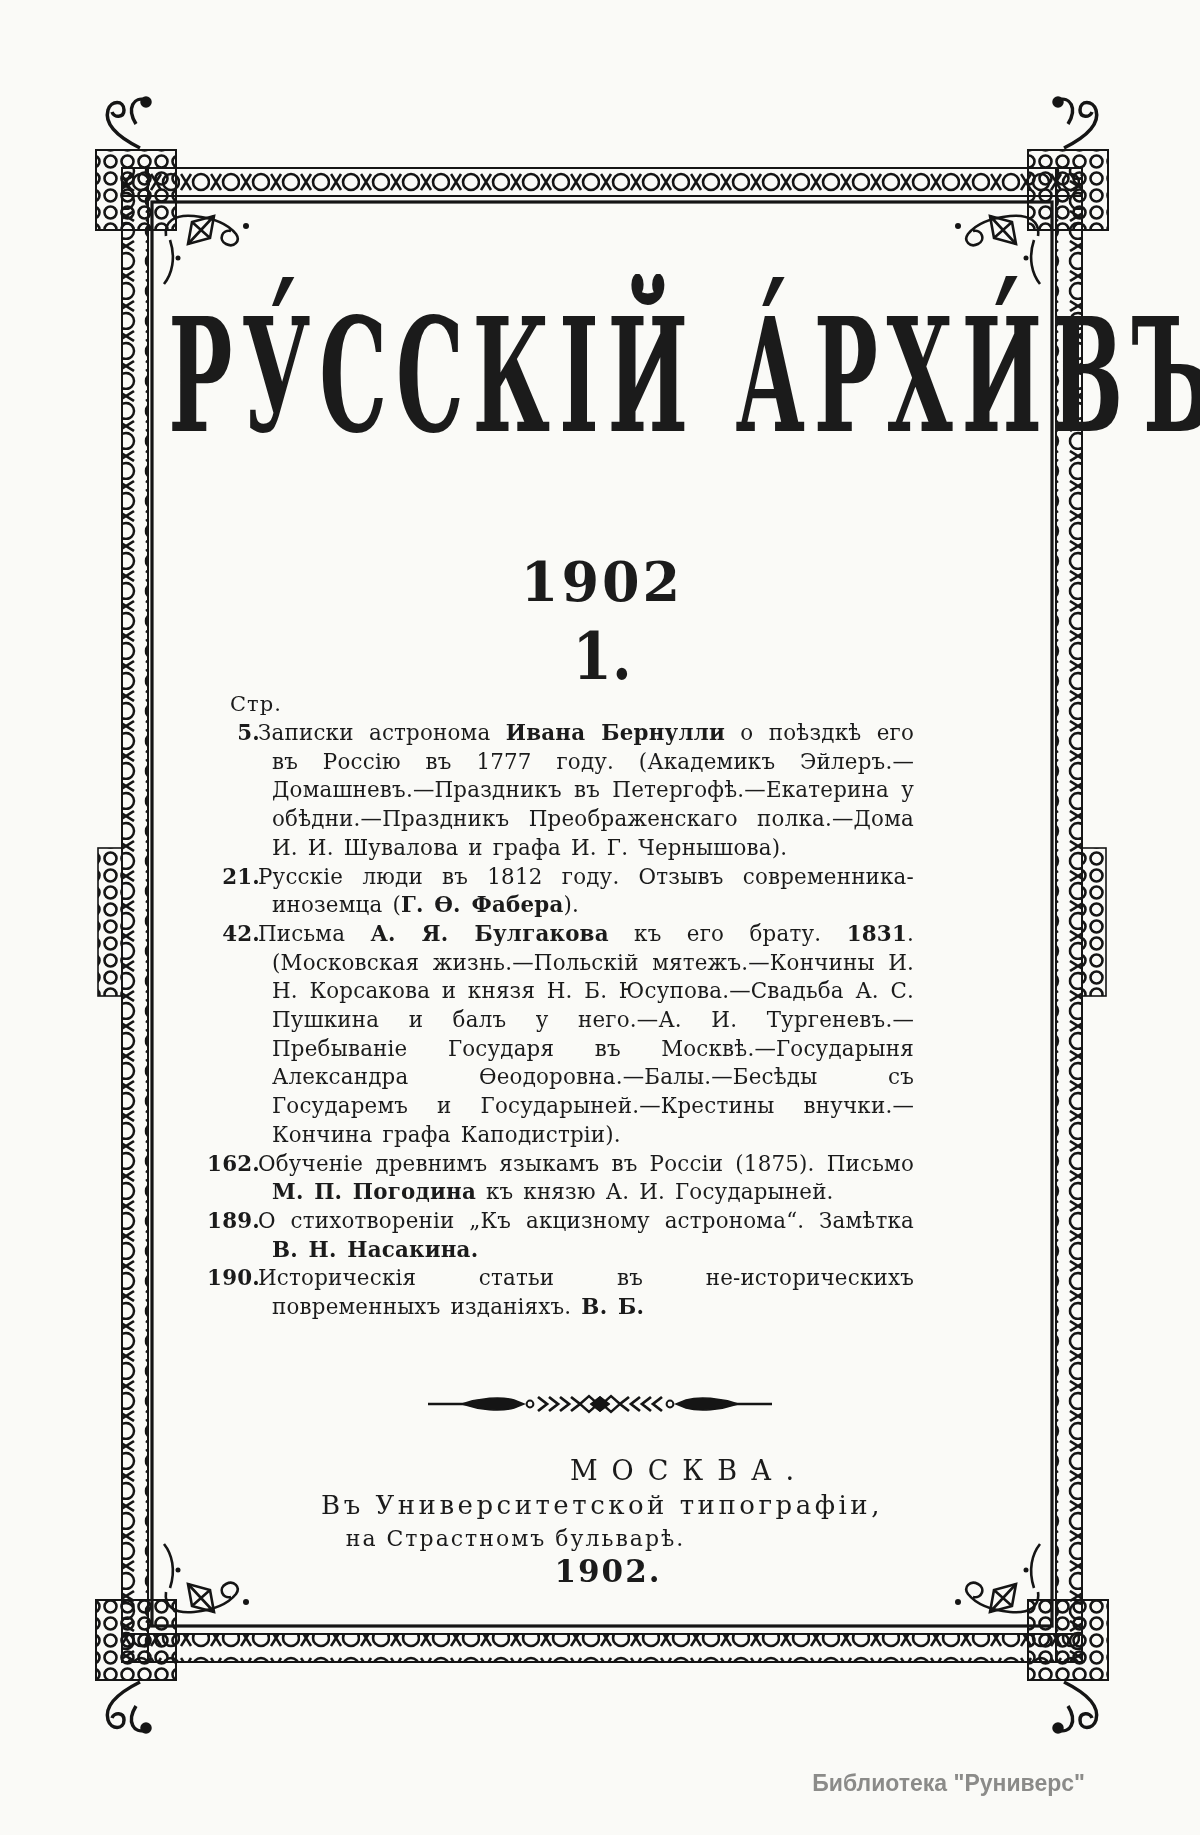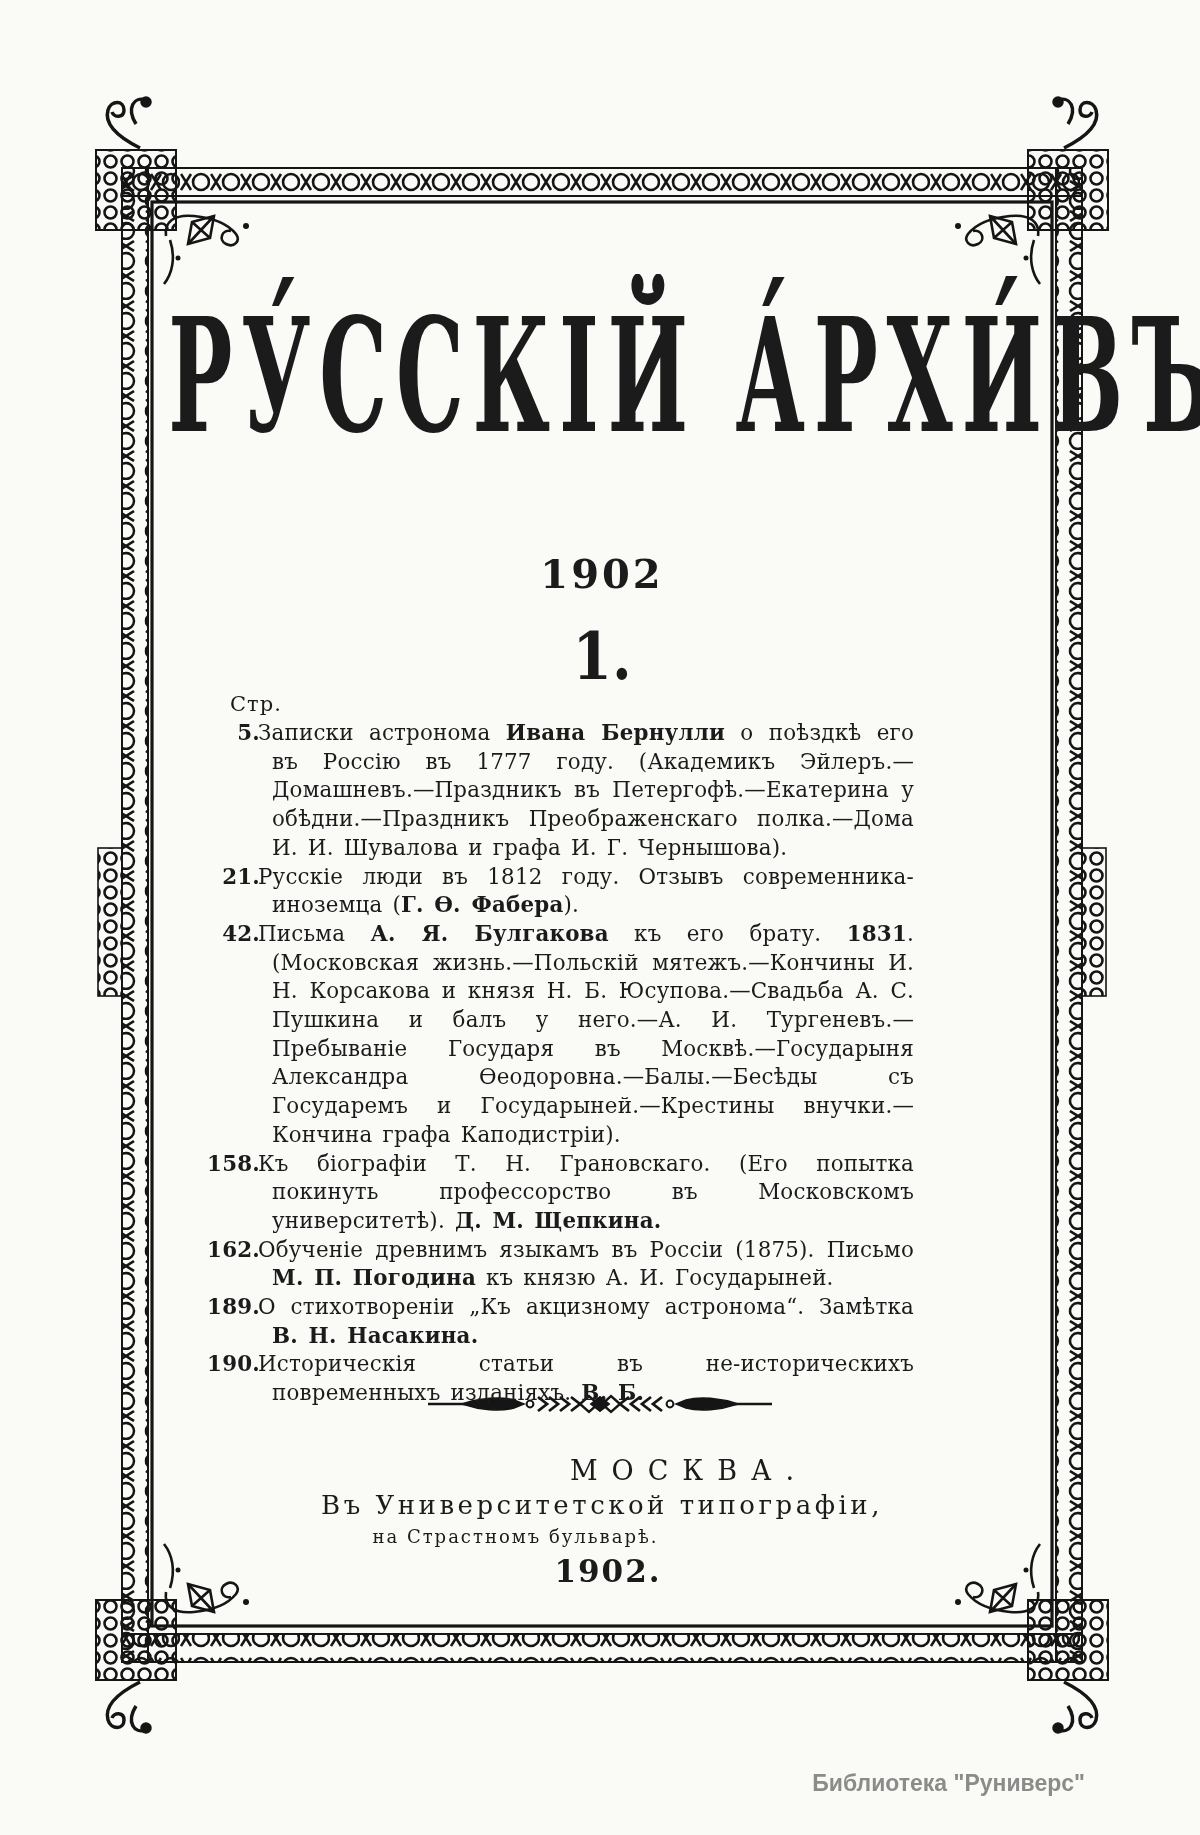--- a/index.html
+++ b/index.html
@@ -13,39 +13,39 @@
   .masthead{
     left:152px;top:296px;width:785px;height:160px;line-height:160px;
     text-align:center;white-space:nowrap;
   }
   .masthead-inner{
     display:inline-block;font-size:88px;font-weight:bold;letter-spacing:9px;
     transform:scale(0.97,1.78);transform-origin:50% 50%;
   }
   
   .year{left:152px;top:550px;width:900px;text-align:center;
-    font-size:40px;font-weight:bold;letter-spacing:3px;}
+    font-size:54px;font-weight:bold;letter-spacing:3px;}
   .issue{left:152px;top:624px;width:900px;text-align:center;}
   .issue-inner{display:inline-block;font-size:54px;font-weight:bold;
     transform:scale(1.05,1.22);transform-origin:50% 50%;}
   
   .toc-header{left:230px;top:692px;font-size:21px;letter-spacing:1px;}
   .toc{left:200px;top:719px;width:714px;font-size:21.4px;line-height:28.7px;}
   .toc-entry{position:relative;padding-left:72px;text-indent:-14px;
     text-align:justify;word-spacing:3px;letter-spacing:0.2px;}
   .toc-num{position:absolute;left:0;top:0;width:60px;text-align:right;
     font-weight:bold;text-indent:0;}
   .toc-text b{font-weight:bold;}
   
   .imprint-city{left:152px;top:1455px;width:1060px;text-align:center;
     font-size:27px;letter-spacing:14px;text-indent:14px;}
   .imprint-pub{left:152px;top:1490px;width:900px;text-align:center;
     font-size:26px;letter-spacing:3.5px;}
   .imprint-addr{left:152px;top:1526px;width:727px;text-align:center;
-    font-size:18px;letter-spacing:2px;}
+    font-size:22px;letter-spacing:2px;}
   .imprint-year{left:152px;top:1553px;width:912px;text-align:center;
     font-size:31px;font-weight:bold;letter-spacing:2px;}
   
   .watermark{right:115px;top:1770px;
     font-family:"Liberation Sans", sans-serif;font-weight:bold;font-size:23px;}
   
   svg.frame{position:absolute;left:0;top:0;}
 </style>
 </head>
 <body style="background: rgb(250, 250, 247); color: rgb(27, 27, 27);">
@@ -137,21 +137,20 @@
 <div class="abs year">1902</div>
 <div class="abs issue">
   <span class="issue-inner">1.</span>
 </div>
 
 <div class="abs toc-header">Стр.</div>
 <div class="abs toc">
     <div class="toc-entry"><span class="toc-num">5.</span><span class="toc-text"><span>Записки астронома </span><b>Ивана Бернулли</b><span> о поѣздкѣ его въ Россію въ 1777 году. (Академикъ Эйлеръ.—Домашневъ.—Праздникъ въ Петергофѣ.—Екатерина у обѣдни.—Праздникъ Преображенскаго полка.—Дома И. И. Шувалова и графа И. Г. Чернышова).</span></span></div>
     <div class="toc-entry"><span class="toc-num">21.</span><span class="toc-text"><span>Русскіе люди въ 1812 году. Отзывъ современника-иноземца (</span><b>Г. Ѳ. Фабера</b><span>).</span></span></div>
     <div class="toc-entry"><span class="toc-num">42.</span><span class="toc-text"><span>Письма </span><b>А. Я. Булгакова</b><span> къ его брату. </span><b>1831</b><span>. (Московская жизнь.—Польскій мятежъ.—Кончины И. Н. Корсакова и князя Н. Б. Юсупова.—Свадьба А. С. Пушкина и балъ у него.—А. И. Тургеневъ.—Пребываніе Государя въ Москвѣ.—Государыня Александра Ѳеодоровна.—Балы.—Бесѣды съ Государемъ и Государыней.—Крестины внучки.—Кончина графа Каподистріи).</span></span></div>
-    <div class="toc-entry"><span class="toc-num">158.</span><span class="toc-text"><span>Къ біографіи Т. Н. Грановскаго. (Его попытка покинуть профессорство въ Московскомъ университетѣ). </span><b>Д. М. Щепкина.</b></span></div>
     <div class="toc-entry"><span class="toc-num">162.</span><span class="toc-text"><span>Обученіе древнимъ языкамъ въ Россіи (1875). Письмо </span><b>М. П. Погодина</b><span> къ князю А. И. Государыней.</span></span></div>
     <div class="toc-entry"><span class="toc-num">189.</span><span class="toc-text"><span>О стихотвореніи „Къ акцизному астронома“. Замѣтка </span><b>В. Н. Насакина.</b></span></div>
     <div class="toc-entry"><span class="toc-num">190.</span><span class="toc-text"><span>Историческія статьи въ не-историческихъ повременныхъ изданіяхъ. </span><b>В. Б.</b></span></div>
   </div>
 
 <div class="abs imprint-city">МОСКВА.</div>
 <div class="abs imprint-pub">Въ Университетской типографіи,</div>
 <div class="abs imprint-addr">на Страстномъ бульварѣ.</div>
 <div class="abs imprint-year">1902.</div>
 

